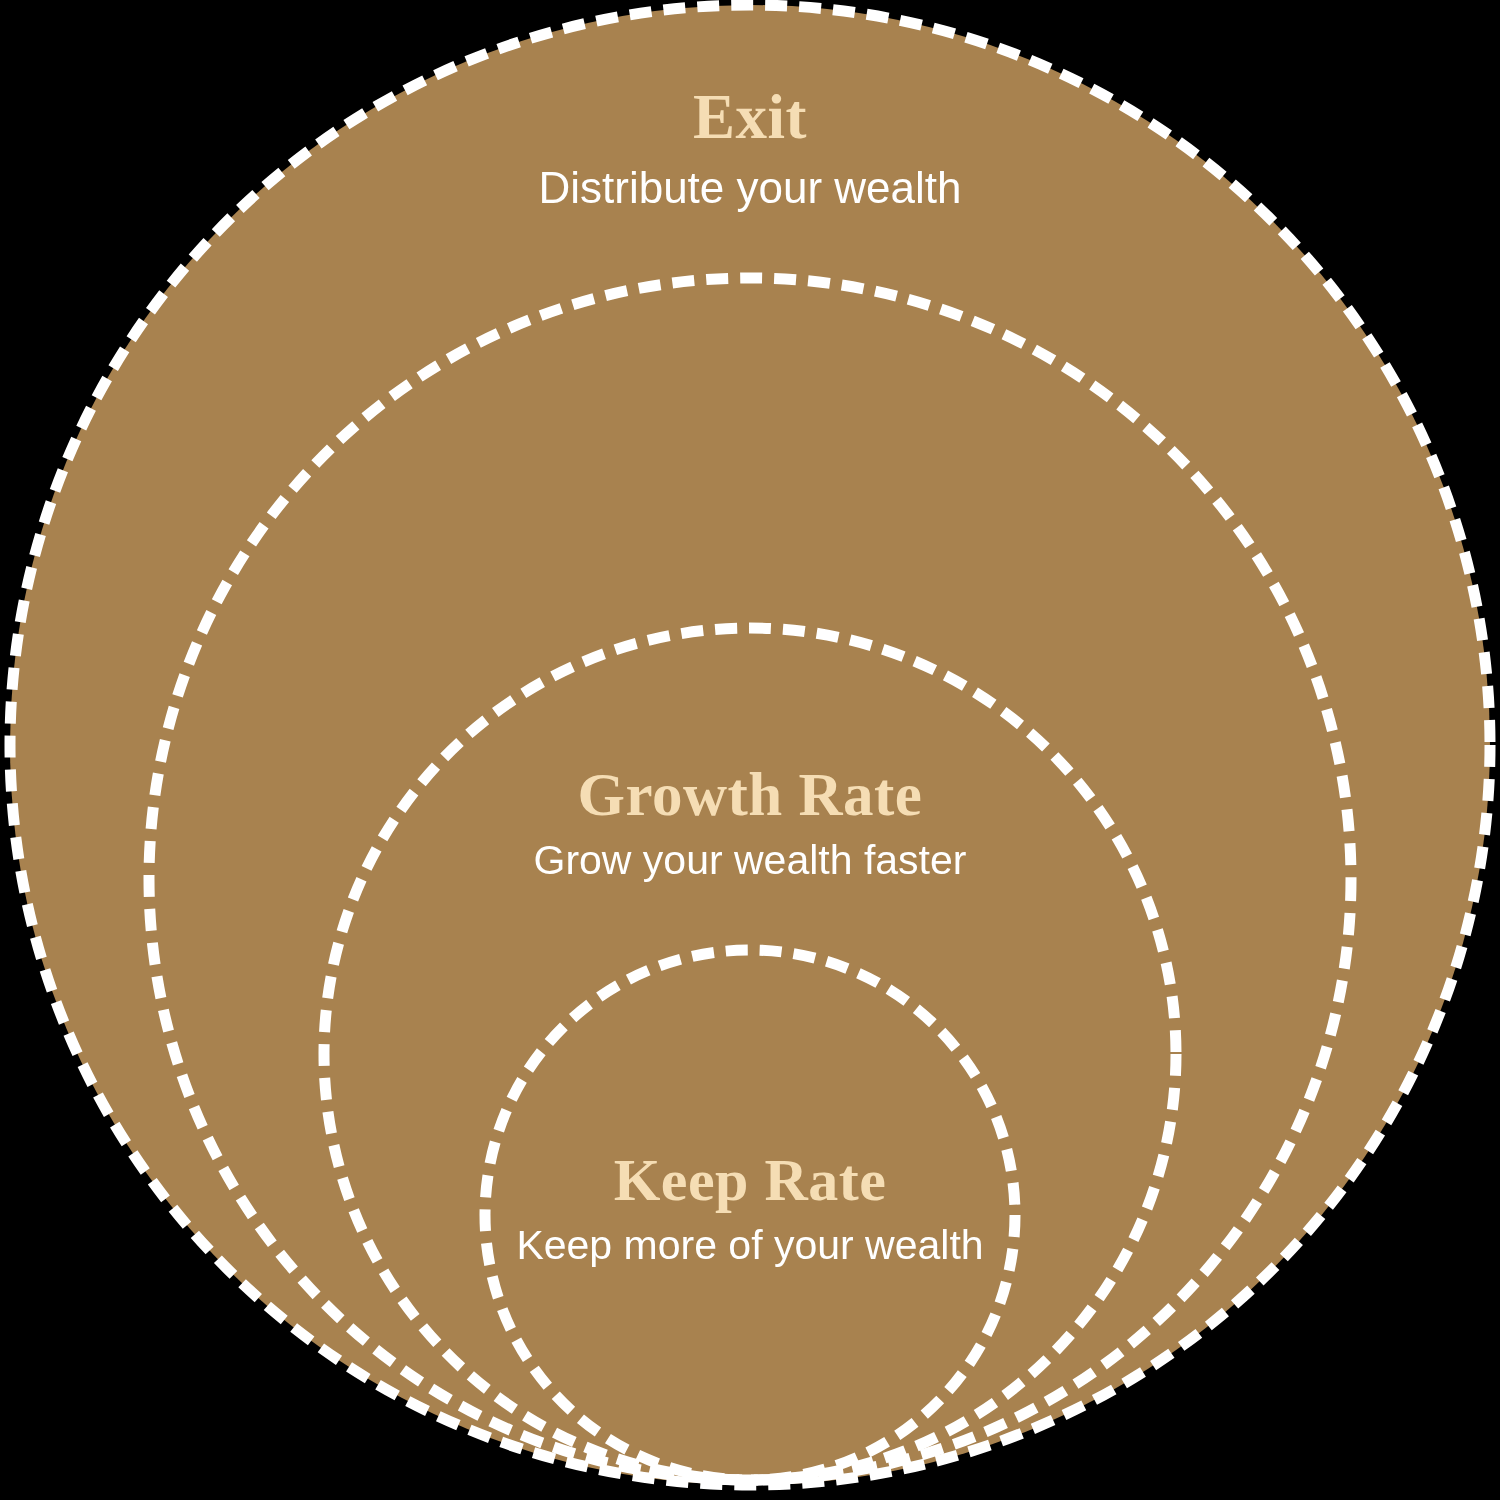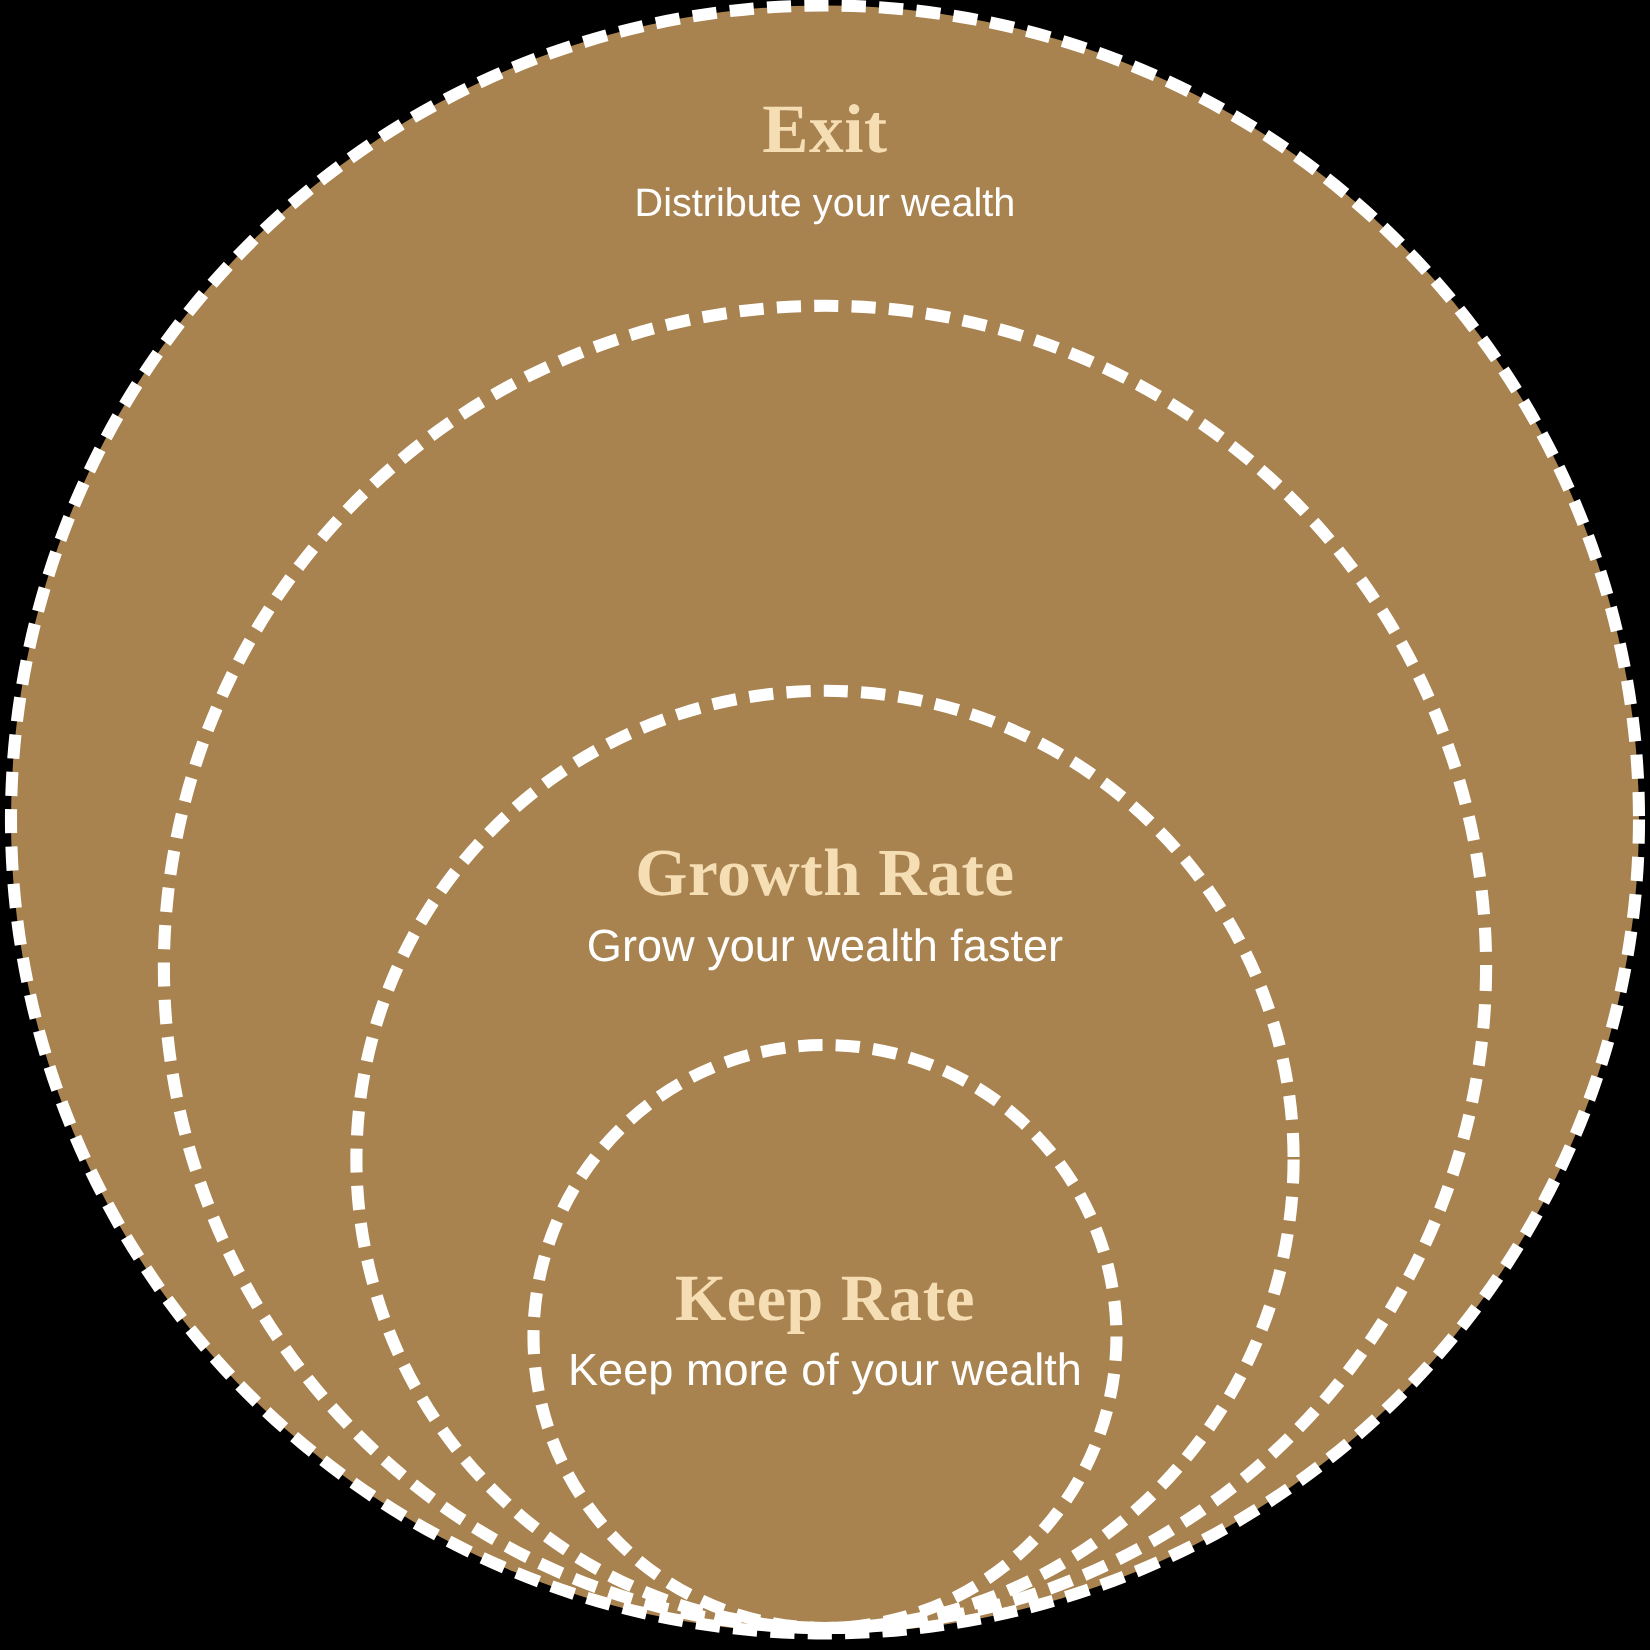--- a/index.html
+++ b/index.html
@@ -48,21 +48,21 @@
     font-weight: 400;
     color: #ffffff;
     line-height: 1.15;
     margin: 0;
     white-space: nowrap;
   }
 
   
   #label-exit            { top: 86px; }
   #label-exit .ring-title    { font-size: 63px; }
-  #label-exit .ring-subtitle { font-size: 36px; margin-top: 14px; }
+  #label-exit .ring-subtitle { font-size: 44px; margin-top: 14px; }
 
   
   #label-retire-smart            { top: 432px; }
   #label-retire-smart .ring-title    { font-size: 63px; }
   #label-retire-smart .ring-subtitle { font-size: 44px; margin-top: 14px; }
 
   
   #label-growth-rate            { top: 764px; }
   #label-growth-rate .ring-title    { font-size: 61px; }
   #label-growth-rate .ring-subtitle { font-size: 41px; margin-top: 12px; }

